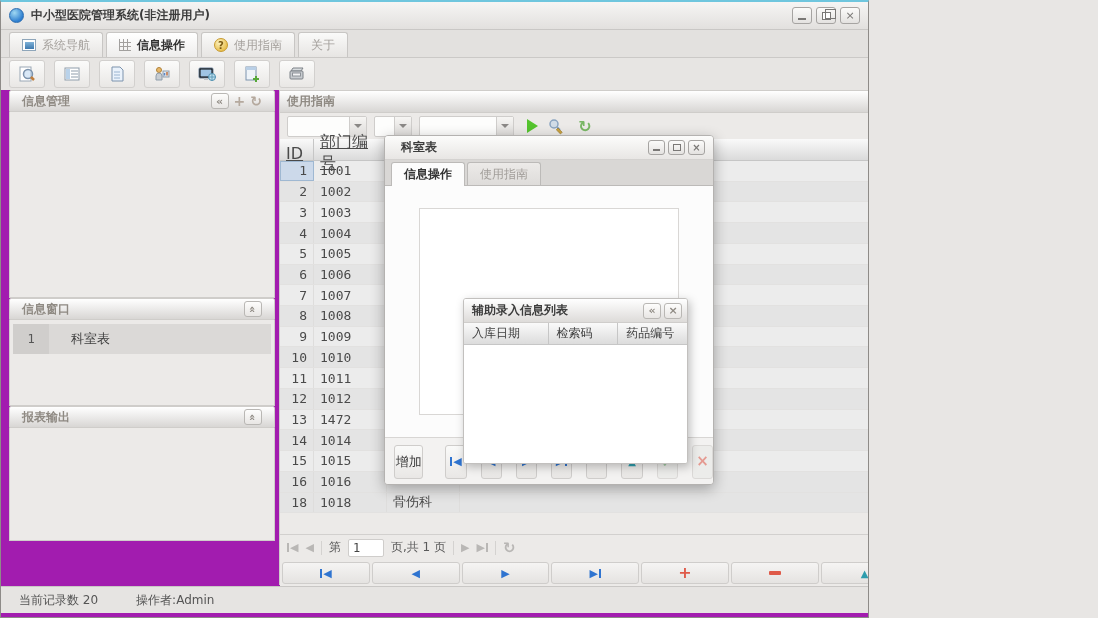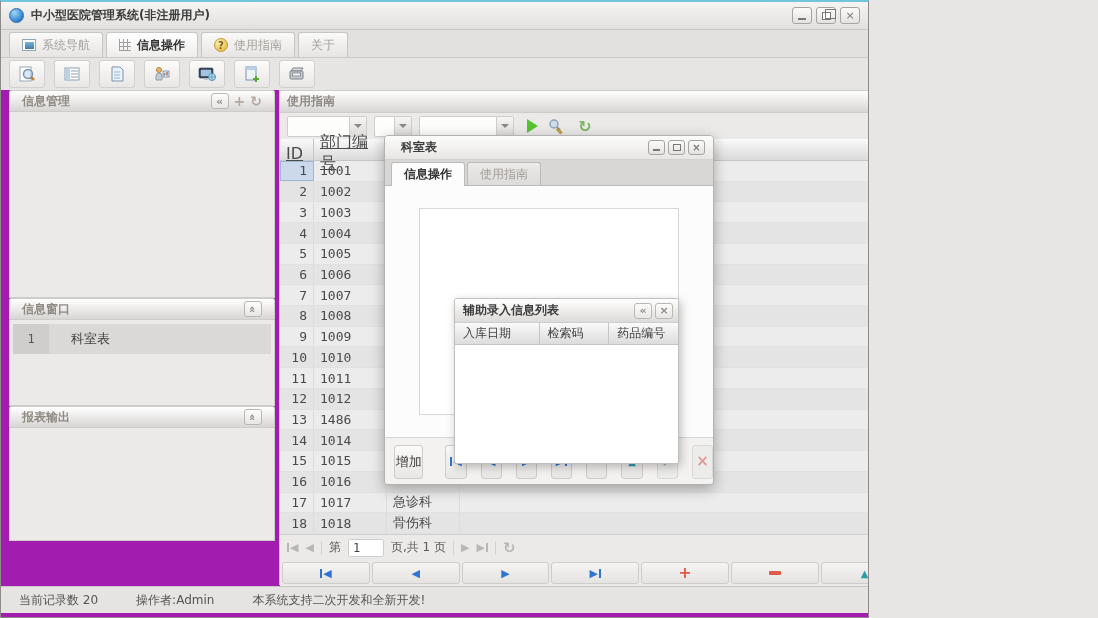--- a/index.html
+++ b/index.html
@@ -128,21 +128,21 @@
   .dbtn { width:17px; height:15px; border:1px solid #a6a4a2; border-radius:3px; background:linear-gradient(#fbfbfa,#e4e2e0);
     display:flex; align-items:center; justify-content:center; color:#7a7876; font-size:10px; cursor:pointer; }
   .dbtn .minbar { width:7px; height:2px; margin-top:5px; }
   .dbtn .maxsq { width:8px; height:7px; border:1px solid #7a7876; }
   .dtabs { height:26px; background:#d9d7d5; display:flex; align-items:flex-end; padding-left:6px; gap:2px; border-bottom:1px solid #bcbab8; }
   .dtab { height:23px; padding:0 12px; display:flex; align-items:center; border:1px solid #bcbab8; border-bottom:none;
     border-radius:3px 3px 0 0; background:linear-gradient(#eceae8,#dedcda); color:#a19d99; cursor:pointer; }
   .dtab.active { background:#fcfcfc; color:#333; font-weight:bold; margin-bottom:-1px; height:24px; }
   .dcontent { height:251px; background:#fcfcfc; position:relative; }
   .innerbox { position:absolute; left:34px; top:22px; width:260px; height:207px; background:#fff; border:1px solid #d9d7d5; }
-  .helper { position:absolute; left:69px; top:112px; width:225px; height:166px; background:#fff;
+  .helper { position:absolute; left:78px; top:112px; width:225px; height:166px; background:#fff;
     border:1px solid #c2c0be; border-radius:3px; box-shadow:2px 3px 10px rgba(0,0,0,0.25); overflow:hidden; }
   .hhead { height:24px; background:linear-gradient(#ffffff,#dddbd9); border-bottom:1px solid #cfcdcb;
     display:flex; align-items:center; padding:0 5px 0 8px; font-weight:bold; color:#3c3c3c; }
   .hhead .tools { margin-left:auto; display:flex; gap:3px; }
   .hgrid { height:22px; display:flex; background:linear-gradient(#fafafa,#dcdcdc); border-bottom:1px solid #c6c6c6; color:#3f3f3f; }
   .hcol { display:flex; align-items:center; padding-left:8px; border-right:1px solid #c6c6c6; font-size:12px; }
   .hc1 { width:85px;font-family:Liberation Mono, monospace; } .hc2 { width:70px; } .hc3 { width:69px; border-right:none; }
   .hbody { background:#fff; height:119px; }
   .dtoolbar { height:48px; background:#f3f2f1; border-top:1px solid #d8d6d4; display:flex; align-items:center; padding-left:9px; gap:14px; }
   .dbtn2 { height:34px; border:1px solid #cfcdcb; border-radius:3px; background:linear-gradient(#fafaf9,#e9e7e5);
@@ -402,46 +402,40 @@
           <span class="td td-fill"></span>
         </div>
         <div class="trow alt">
           <span class="td td-id">12</span>
           <span class="td td-code">1012</span>
           <span class="td td-name"></span>
           <span class="td td-fill"></span>
         </div>
         <div class="trow">
           <span class="td td-id">13</span>
-          <span class="td td-code">1486</span>
+          <span class="td td-code">1472</span>
           <span class="td td-name"></span>
           <span class="td td-fill"></span>
         </div>
         <div class="trow alt">
           <span class="td td-id">14</span>
           <span class="td td-code">1014</span>
           <span class="td td-name"></span>
           <span class="td td-fill"></span>
         </div>
         <div class="trow">
           <span class="td td-id">15</span>
           <span class="td td-code">1015</span>
           <span class="td td-name"></span>
           <span class="td td-fill"></span>
         </div>
         <div class="trow alt">
           <span class="td td-id">16</span>
           <span class="td td-code">1016</span>
           <span class="td td-name"></span>
-          <span class="td td-fill"></span>
-        </div>
-        <div class="trow">
-          <span class="td td-id">17</span>
-          <span class="td td-code">1017</span>
-          <span class="td td-name">急诊科</span>
           <span class="td td-fill"></span>
         </div>
         <div class="trow alt">
           <span class="td td-id">18</span>
           <span class="td td-code">1018</span>
           <span class="td td-name">骨伤科</span>
           <span class="td td-fill"></span>
         </div>
       </div>
 
@@ -506,21 +500,20 @@
         </div>
       <div class="bbtn">
           <span class="ico-cross">×</span>
         </div>
     </div>
   </div>
 
   <div class="statusbar">
     <span>当前记录数 20</span>
     <span>操作者:Admin</span>
-    <span>本系统支持二次开发和全新开发!</span>
   </div>
 
   <div class="dialog">
     <div class="dtitle">
       <span>科室表</span>
       <span class="dctrls">
         <span class="dbtn">
             <span class="minbar"></span>
           </span>
         <span class="dbtn">

